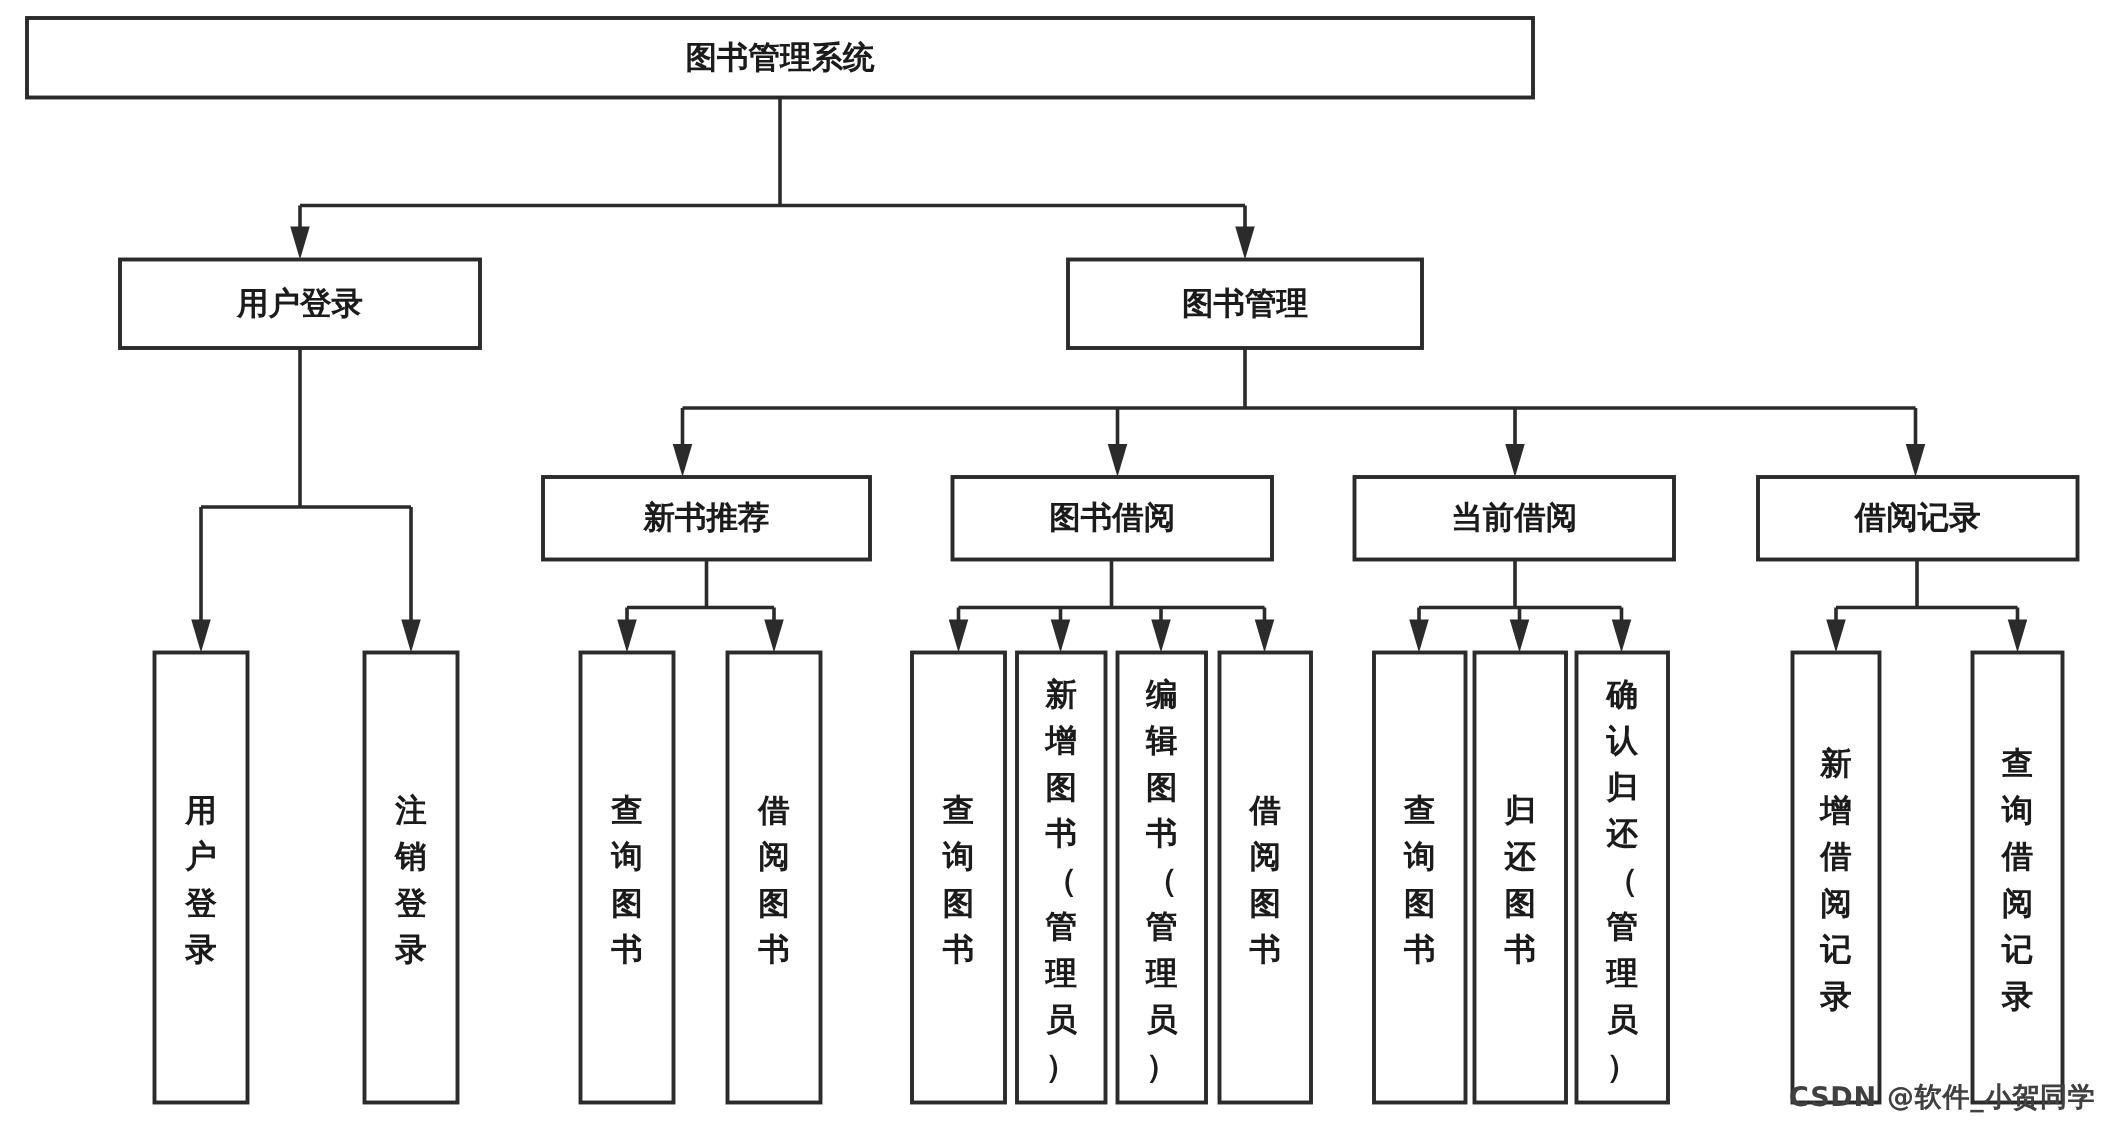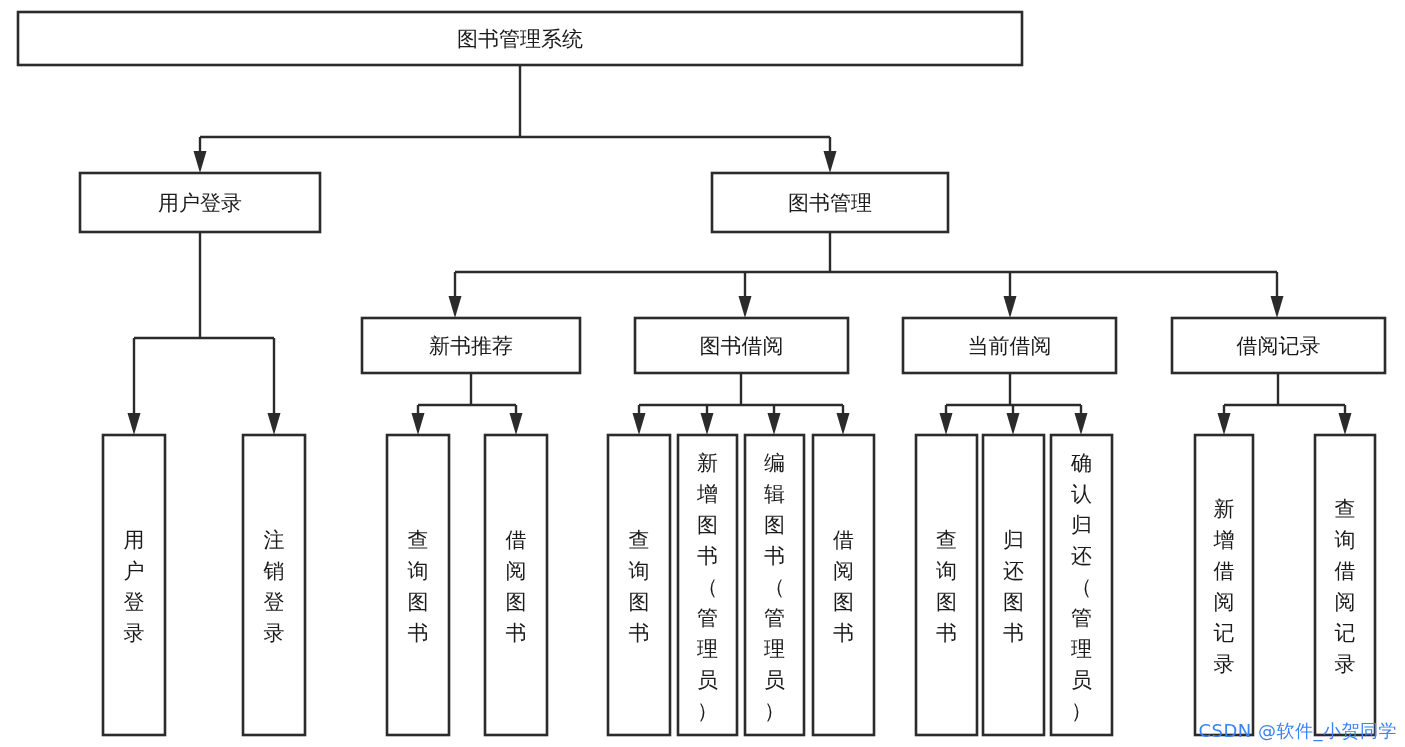--- a/index.html
+++ b/index.html
@@ -12,20 +12,21 @@
     width: 1405px;
     height: 747px;
     font-family: "DejaVu Sans", "Liberation Sans", sans-serif;
     overflow: hidden;
     position: relative;
   }
   #diagram-root {
     position: relative;
     width: 1405px;
     height: 747px;
+    font-weight: bold;
   }
   svg.diagram-canvas {
     position: absolute;
     left: 0;
     top: 0;
     width: 1405px;
     height: 747px;
     display: block;
   }
   .node-box {
@@ -54,21 +55,21 @@
   .arrow-head {
     fill: #2b2b2b;
     stroke: none;
   }
   .watermark-text {
     position: absolute;
     right: 8px;
     bottom: 4px;
     font-family: "DejaVu Sans", "Liberation Sans", sans-serif;
     font-size: 18px;
-    color: #3b82f6;
+    color: #404040;
     letter-spacing: 0.5px;
     white-space: nowrap;
     user-select: none;
     margin-left: 12px;
   }
 </style>
 </head>
 <body>
 
 <div id="diagram-root">

